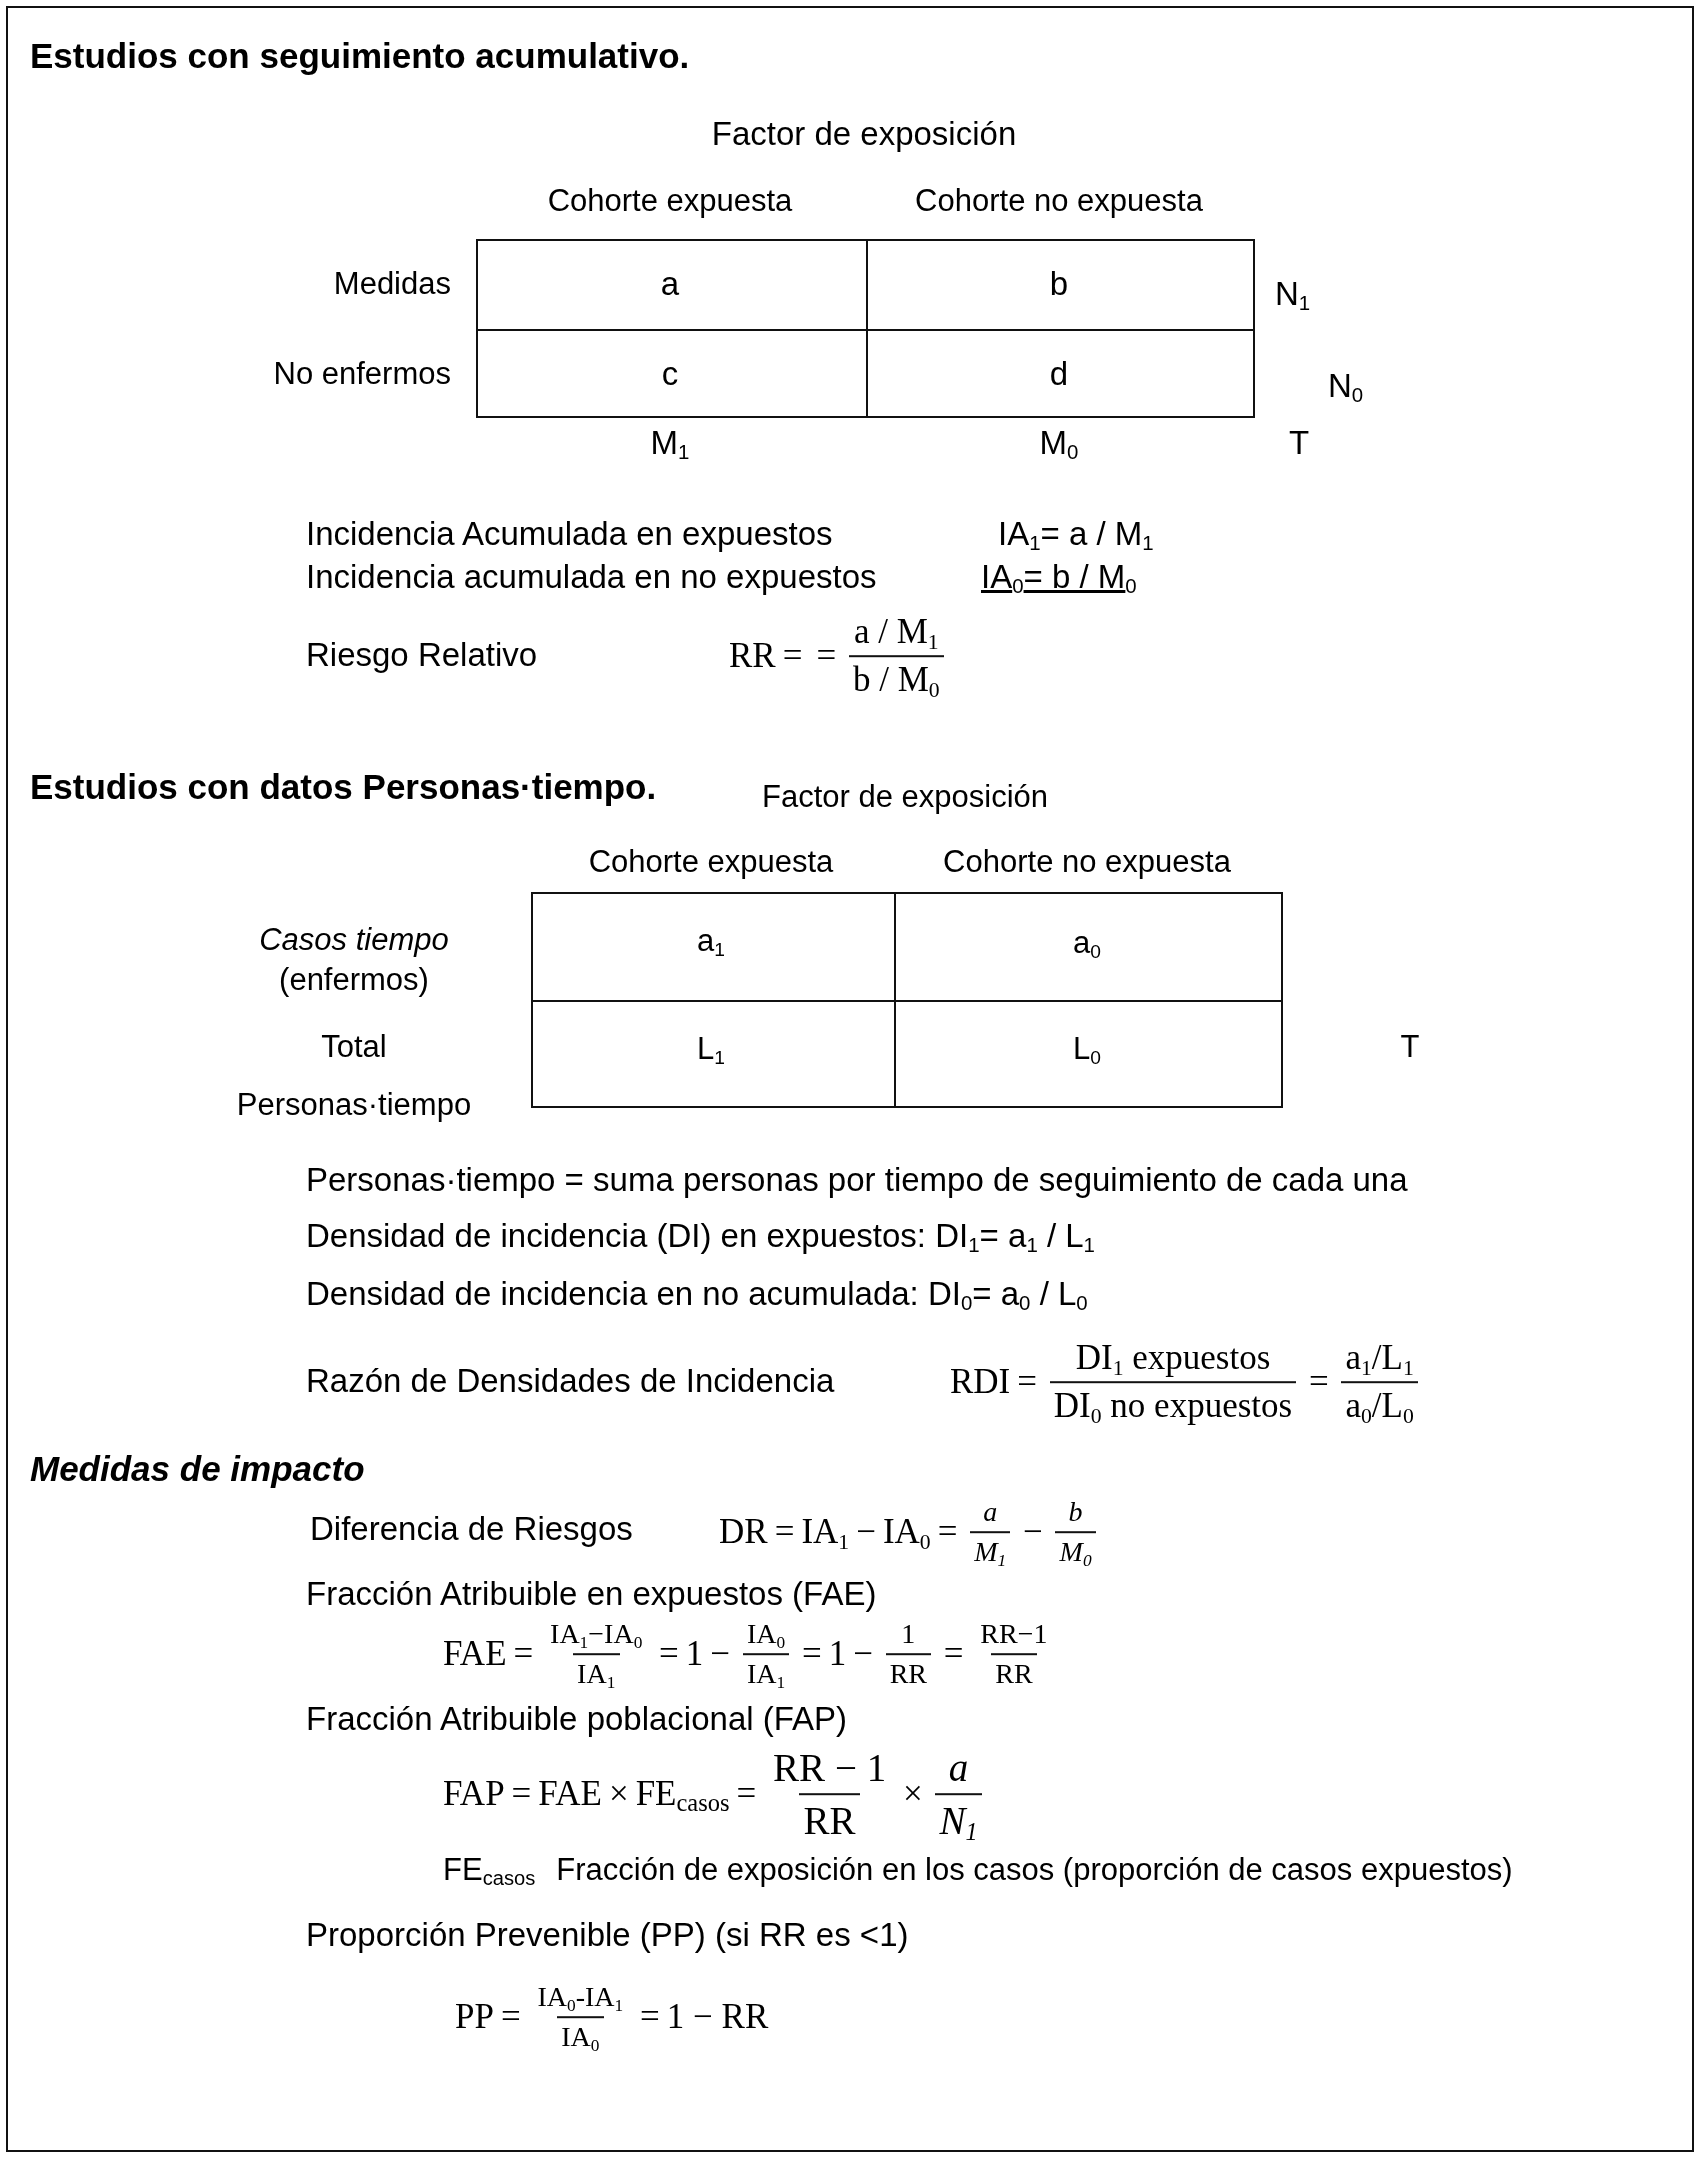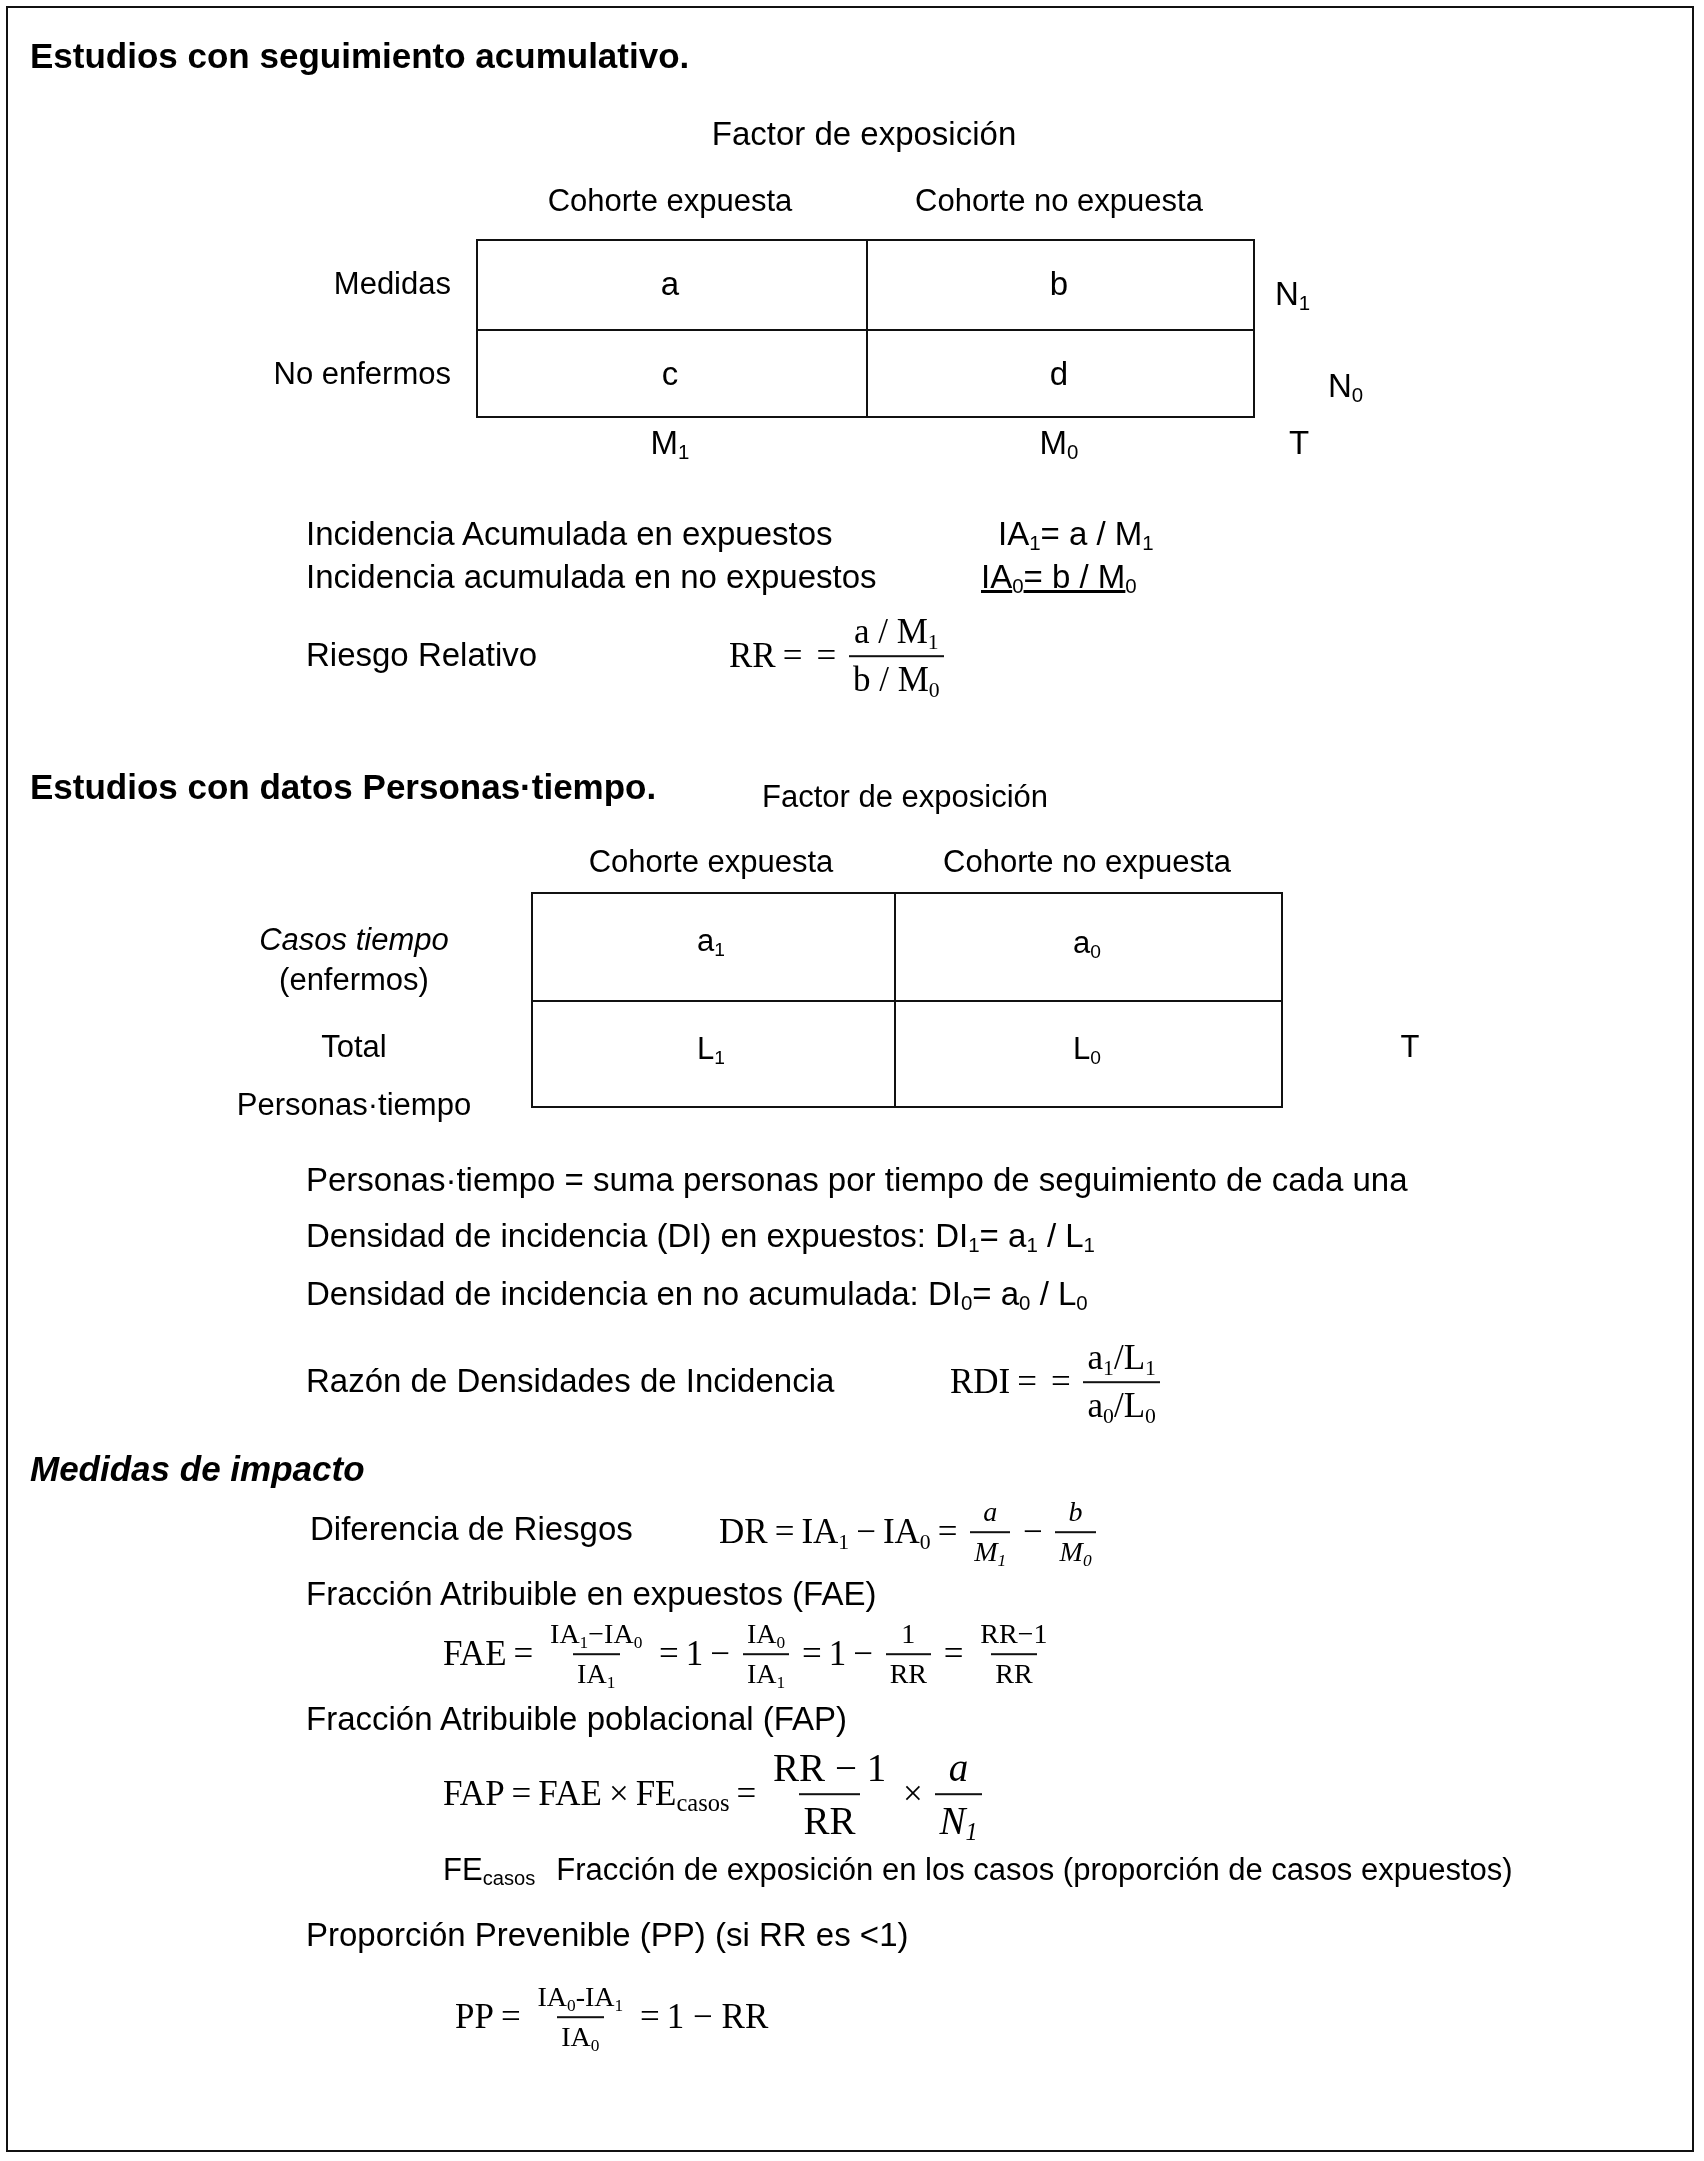--- a/index.html
+++ b/index.html
@@ -95,20 +95,24 @@
 <div class="abs txt-sm cvc" style="left:1410px; top:1047px;">T</div>
 
 <div class="abs txt vc" style="left:306px; top:1180px;">Personas·tiempo = suma personas por tiempo de seguimiento de cada una</div>
 <div class="abs txt vc" style="left:306px; top:1236px;"><span>Densidad de incidencia (DI) en expuestos: </span><span>DI</span><sub>1</sub><span>= a</span><sub>1</sub><span> / L</span><sub>1</sub></div>
 <div class="abs txt vc" style="left:306px; top:1294px;"><span>Densidad de incidencia en no acumulada: </span><span>DI</span><sub>0</sub><span>= a</span><sub>0</sub><span> / L</span><sub>0</sub></div>
 
 <div class="abs txt vc" style="left:306px; top:1381px;">Razón de Densidades de Incidencia</div>
 <div class="abs math vc" style="left:950px; top:1382px;">
   <span>RDI</span>
   <span class="op">=</span>
+  <span class="frac">
+    <span class="num"><span>DI</span><sub>1</sub><span> expuestos</span></span>
+    <span class="den"><span>DI</span><sub>0</sub><span> no expuestos</span></span>
+  </span>
   <span class="op">=</span>
   <span class="frac">
     <span class="num"><span>a</span><sub>1</sub><span>/L</span><sub>1</sub></span>
     <span class="den"><span>a</span><sub>0</sub><span>/L</span><sub>0</sub></span>
   </span>
 </div>
 
 <div class="abs h1 vc" style="left:30px; top:1469px; font-style:italic;">Medidas de impacto</div>
 
 <div class="abs txt vc" style="left:310px; top:1529px;">Diferencia de Riesgos</div>

